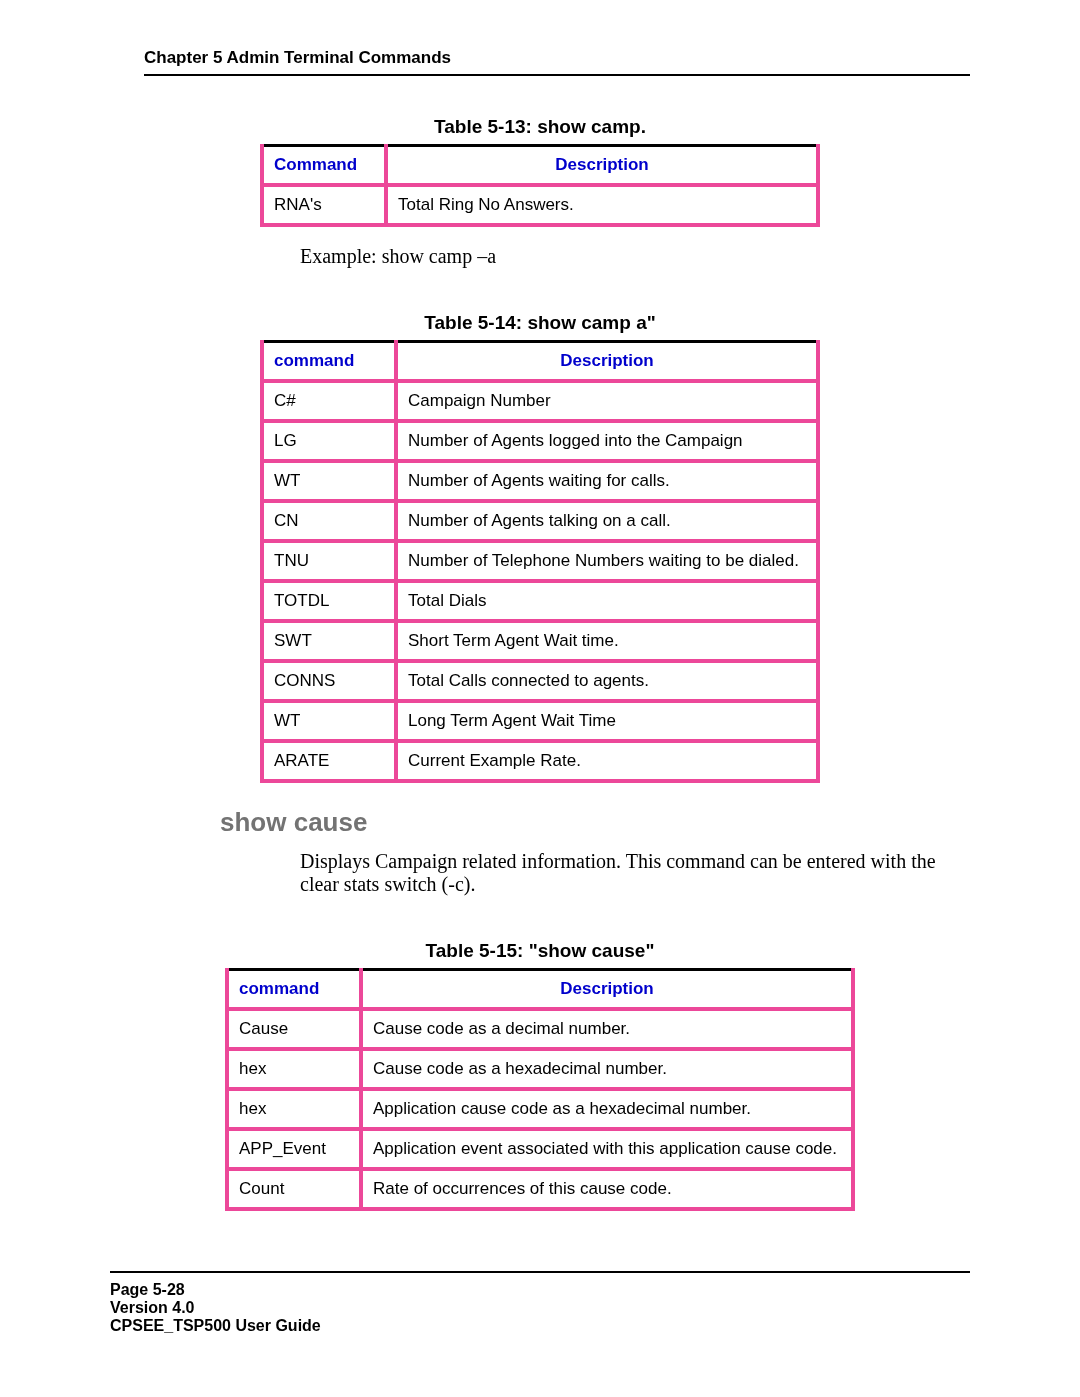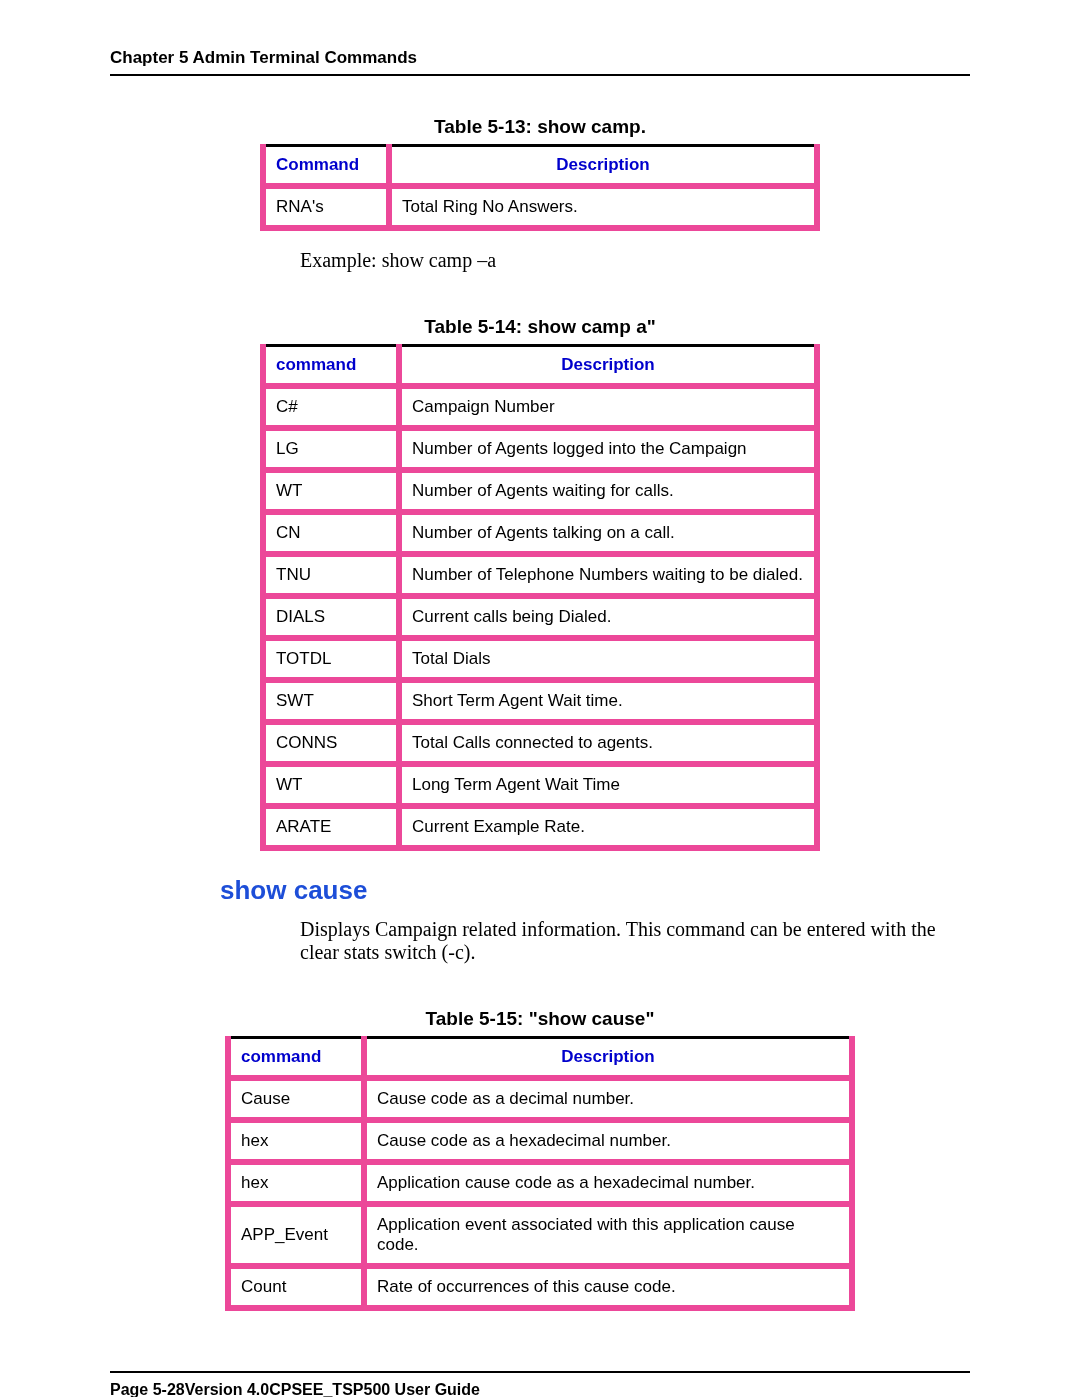--- a/index.html
+++ b/index.html
@@ -14,38 +14,39 @@
     padding: 48px 110px 40px 110px;
     box-sizing: border-box;
   }
   .header-line {
     font-family: Arial, sans-serif;
     font-weight: bold;
     font-size: 17px;
     padding-bottom: 6px;
     border-bottom: 2px solid #000;
     margin-bottom: 40px;
+    margin-left: 34px;
   }
   .table-title {
     font-family: Arial, sans-serif;
     font-weight: bold;
     font-size: 19px;
     text-align: center;
     margin: 0 0 6px 0;
   }
   table.cmd-table {
     border-collapse: collapse;
     margin: 0 auto 18px auto;
   }
   table.cmd-table th, table.cmd-table td {
     font-family: Arial, sans-serif;
     font-size: 17px;
     text-align: left;
     padding: 8px 10px;
-    border: 6px solid #ec4899;
+    border: 4px solid #ec4899;
   }
   table.cmd-table th {
     font-weight: bold;
     color: #0000cc;
     text-align: center;
   }
   table.cmd-table th:first-child {
     text-align: left;
   }
   table.cmd-table th:last-child {
@@ -61,35 +62,36 @@
   .body-text {
     font-family: 'Times New Roman', Times, serif;
     font-size: 20px;
     margin: 12px 0 14px 0;
     padding-left: 190px;
   }
   .section-heading {
     font-family: Arial, sans-serif;
     font-weight: bold;
     font-size: 26px;
-    color: #1d4ed8;
+    color: #737373;
     margin: 24px 0 2px 0;
     padding-left: 110px;
   }
   .footer {
     border-top: 2px solid #000;
     padding-top: 8px;
     margin-top: 60px;
     font-family: Arial, sans-serif;
     font-weight: bold;
     font-size: 16px;
   }
   .footer-top {
     display: flex;
-    justify-content: flex-start;
+    justify-content: center;
+    flex-direction: column;
   }
   .footer-note {
     text-align: center;
     font-size: 16px;
     margin-top: 2px;
   }
   
   .t513 { width: 560px; }
   .t513 th:first-child, .t513 td:first-child { width: 100px; }
   .t514 { width: 560px; }
@@ -142,24 +144,20 @@
         </tr>
     <tr>
           <td>CN</td>
           <td>Number of Agents talking on a call.</td>
         </tr>
     <tr>
           <td>TNU</td>
           <td>Number of Telephone Numbers waiting to be dialed.</td>
         </tr>
     <tr>
-          <td>DIALS</td>
-          <td>Current calls being Dialed.</td>
-        </tr>
-    <tr>
           <td>TOTDL</td>
           <td>Total Dials</td>
         </tr>
     <tr>
           <td>SWT</td>
           <td>Short Term Agent Wait time.</td>
         </tr>
     <tr>
           <td>CONNS</td>
           <td>Total Calls connected to agents.</td>

